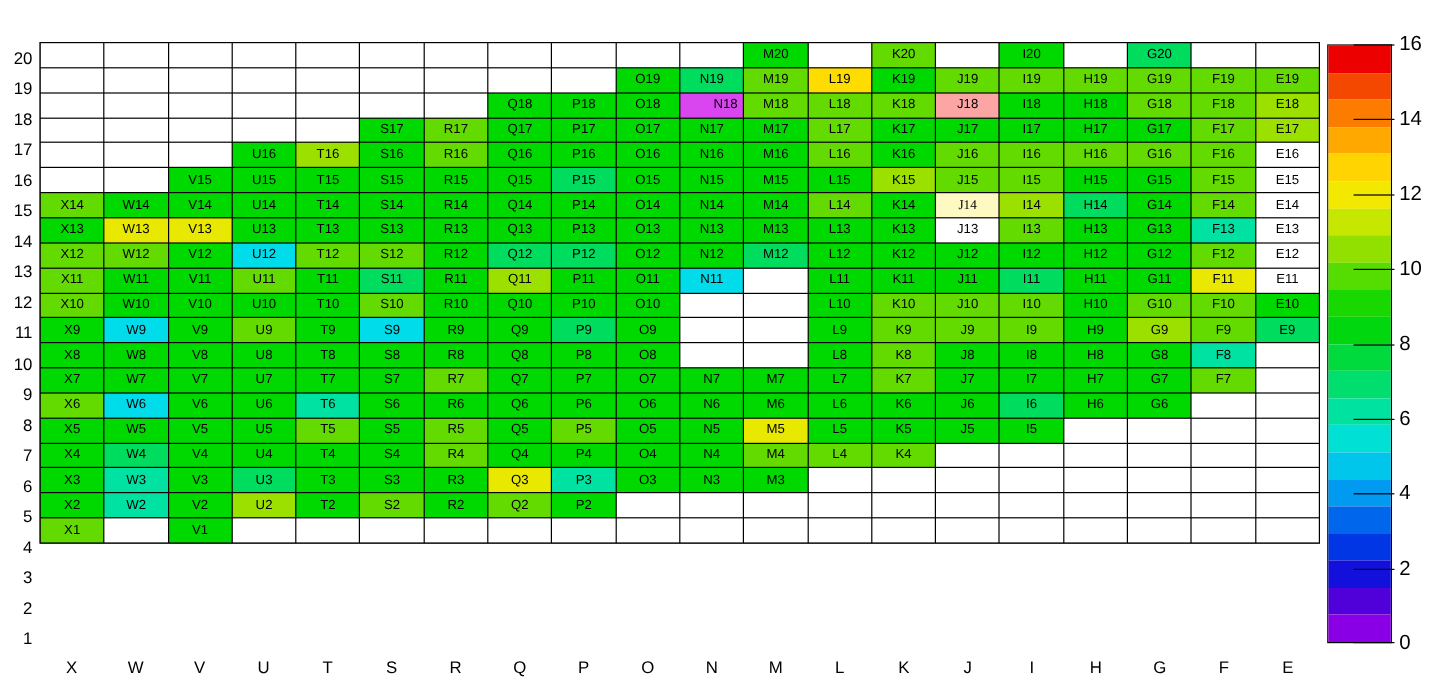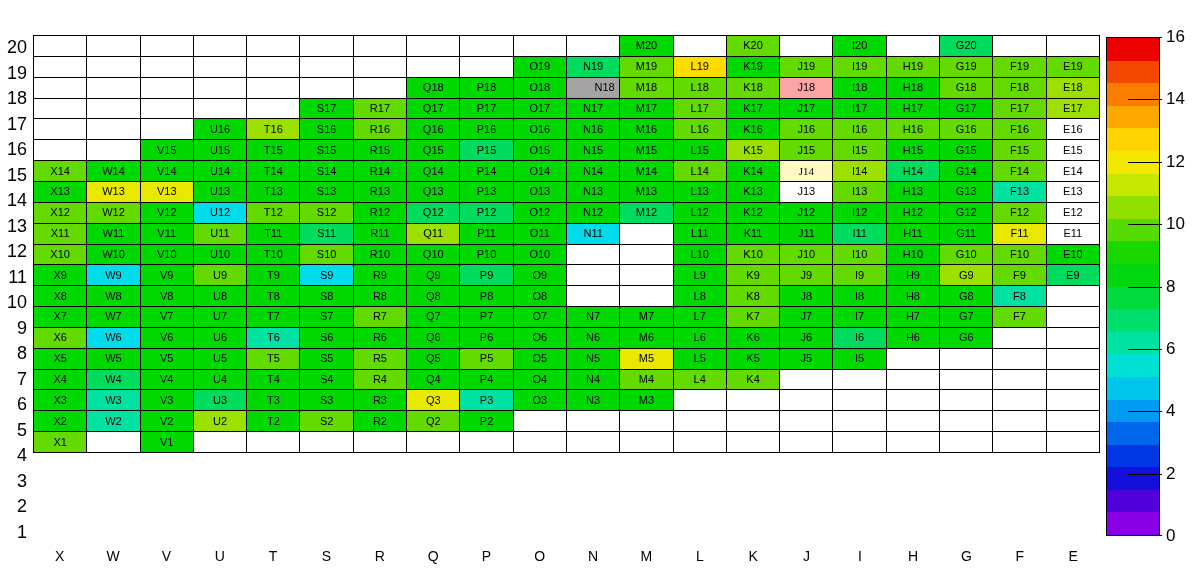--- a/index.html
+++ b/index.html
@@ -8,21 +8,21 @@
   .title{position:absolute;top:6px;left:0;width:1196px;text-align:center;
          font-size:20px;letter-spacing:0;white-space:nowrap;}
   .grid{position:absolute;left:33px;top:35px;width:1067px;height:418px;
         display:grid;grid-template-columns:repeat(20,1fr);grid-template-rows:repeat(20,1fr);
         background:#000;gap:1px;border:1px solid #000;box-sizing:border-box;}
   .cell{background:#fff;display:flex;align-items:center;justify-content:center;
         font-size:11px;line-height:1;overflow:hidden;}
   .row-labels{position:absolute;left:0;top:35px;width:27px;height:510px;
               display:flex;flex-direction:column;}
   .row-label{flex:1;display:flex;align-items:center;justify-content:flex-end;
-             font-size:18px;}
+             font-size:14px;}
   .col-labels{position:absolute;left:33px;top:548px;width:1067px;display:flex;}
   .col-label{flex:1;text-align:center;font-size:14px;}
   .colorbar{position:absolute;left:1106px;top:37px;width:54px;height:499px;
             display:flex;flex-direction:column;border:1px solid #000;box-sizing:border-box;}
   .band{flex:1;}
   .colorbar-ticks{position:absolute;left:1106px;top:37px;width:90px;height:499px;pointer-events:none;}
   .tick-line{position:absolute;left:22px;width:34px;height:1px;background:#000;}
   .tick-label{position:absolute;left:60px;transform:translateY(-50%);font-size:17px;}
 </style>
 </head>
@@ -95,21 +95,21 @@
       <div class="cell"></div>
       <div class="cell"></div>
       <div class="cell"></div>
       <div class="cell"></div>
       <div class="cell"></div>
       <div class="cell"></div>
       <div class="cell"></div>
       <div class="cell" style="background: rgb(0, 217, 0);">Q18</div>
       <div class="cell" style="background: rgb(0, 217, 0);">P18</div>
       <div class="cell" style="background: rgb(0, 217, 0);">O18</div>
-      <div class="cell" style="background: #a3a3a3; padding-left: 23px;">N18</div>
+      <div class="cell" style="background: #d946ef; padding-left: 23px;">N18</div>
       <div class="cell" style="background: rgb(99, 219, 0);">M18</div>
       <div class="cell" style="background: rgb(99, 219, 0);">L18</div>
       <div class="cell" style="background: rgb(99, 219, 0);">K18</div>
       <div class="cell" style="background: #fca5a5;">J18</div>
       <div class="cell" style="background: rgb(0, 217, 0);">I18</div>
       <div class="cell" style="background: rgb(0, 217, 0);">H18</div>
       <div class="cell" style="background: rgb(99, 219, 0);">G18</div>
       <div class="cell" style="background: rgb(99, 219, 0);">F18</div>
       <div class="cell" style="background: rgb(156, 224, 0);">E18</div>
       <div class="cell"></div>

